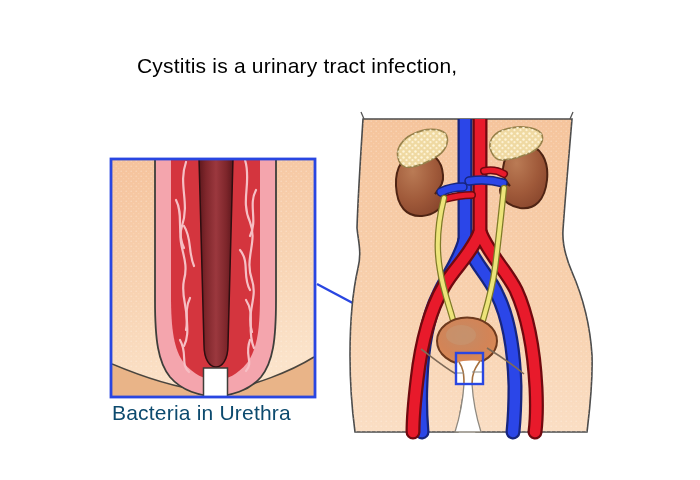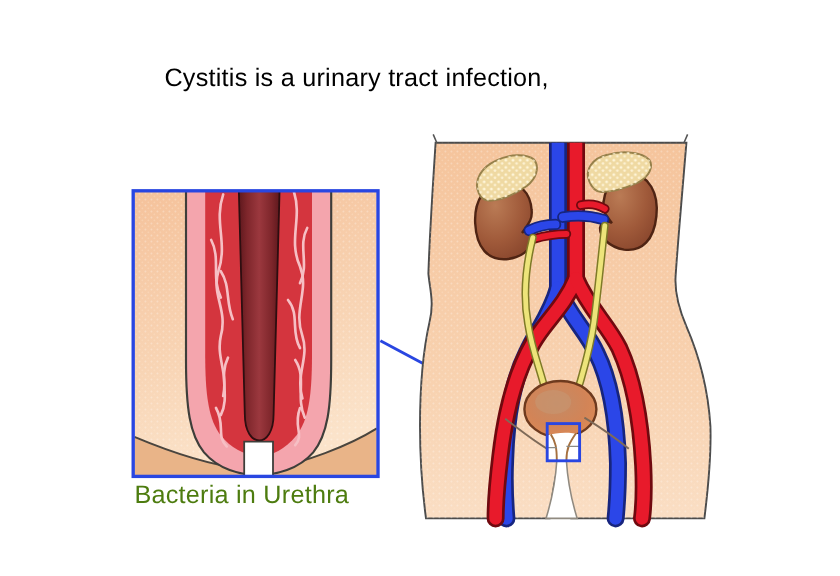--- a/index.html
+++ b/index.html
@@ -5,21 +5,21 @@
   html,body{margin:0;padding:0;background:#fff;}
   #stage{
     position:relative;width:680px;height:480px;background:#ffffff;overflow:hidden;
     font-family:"Liberation Sans", sans-serif;
   }
   #title{
     position:absolute;left:137px;top:51px;color:#000;
     font-size:21px;line-height:30px;letter-spacing:0.2px;
   }
   #caption{
-    position:absolute;left:112px;top:401px;color:#4d7c0f;
+    position:absolute;left:112px;top:401px;color:#0c4a6e;
     font-size:21px;letter-spacing:0.2px;
   }
   svg{position:absolute;left:0;top:0;}
 </style>
 </head>
 <body>
 
 <div id="stage">
 
   <svg width="700" height="480" viewBox="0 0 700 480">

